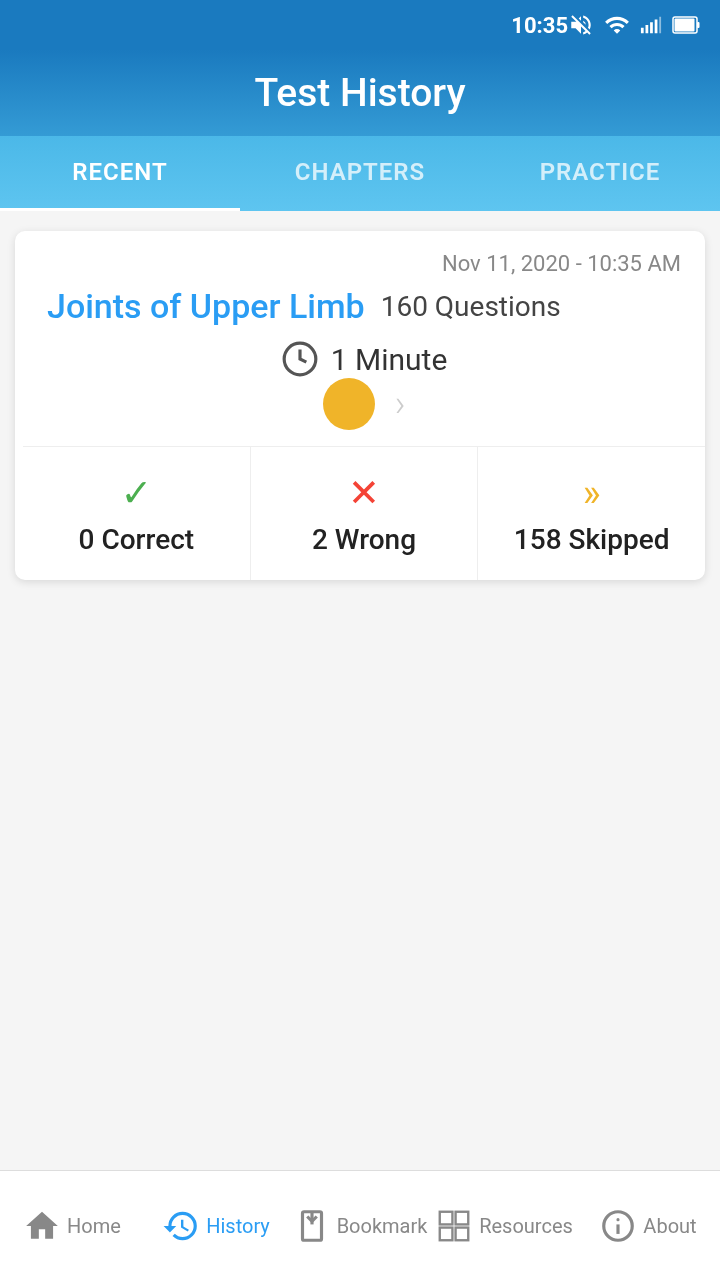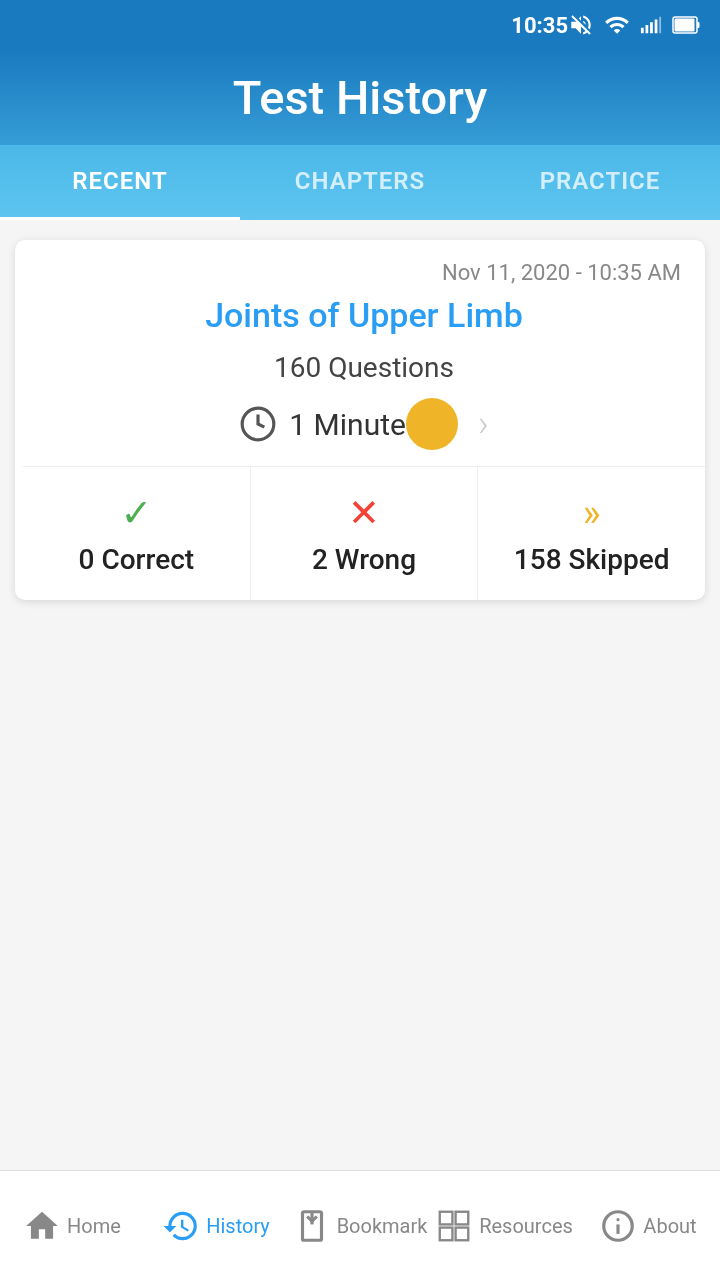--- a/index.html
+++ b/index.html
@@ -32,21 +32,21 @@
     }
 
     
     .header {
       background: linear-gradient(180deg, #1a7abf 0%, #4bb8e8 100%);
       padding: 20px 0 0 0;
       text-align: center;
     }
     .header-title {
       color: white;
-      font-size: 47px;
+      font-size: 39px;
       font-weight: 500;
       padding-bottom: 20px;
     }
 
     
     .tabs {
       display: flex;
       background: linear-gradient(180deg, #4bb8e8 0%, #5ec5f0 100%);
     }
     .tab {
@@ -86,36 +86,36 @@
       color: #888;
       font-size: 22px;
       margin-bottom: 10px;
     }
     .card-title-row {
       display: flex;
       align-items: center;
       gap: 16px;
       flex-wrap: wrap;
       margin-bottom: 14px;
-      flex-direction: column;
     }
     .card-subject {
       color: #2a9df4;
       font-size: 34px;
       font-weight: 500;
     }
     .card-questions {
       color: #444;
       font-size: 28px;
     }
     .card-meta-row {
       display: flex;
       align-items: center;
-      justify-content: center;
+      justify-content: flex-end;
       margin-bottom: 16px;
+      flex-direction: column;
     }
     .card-time {
       display: flex;
       align-items: center;
       gap: 12px;
       font-size: 30px;
       color: #333;
     }
     .clock-icon {
       width: 38px;

